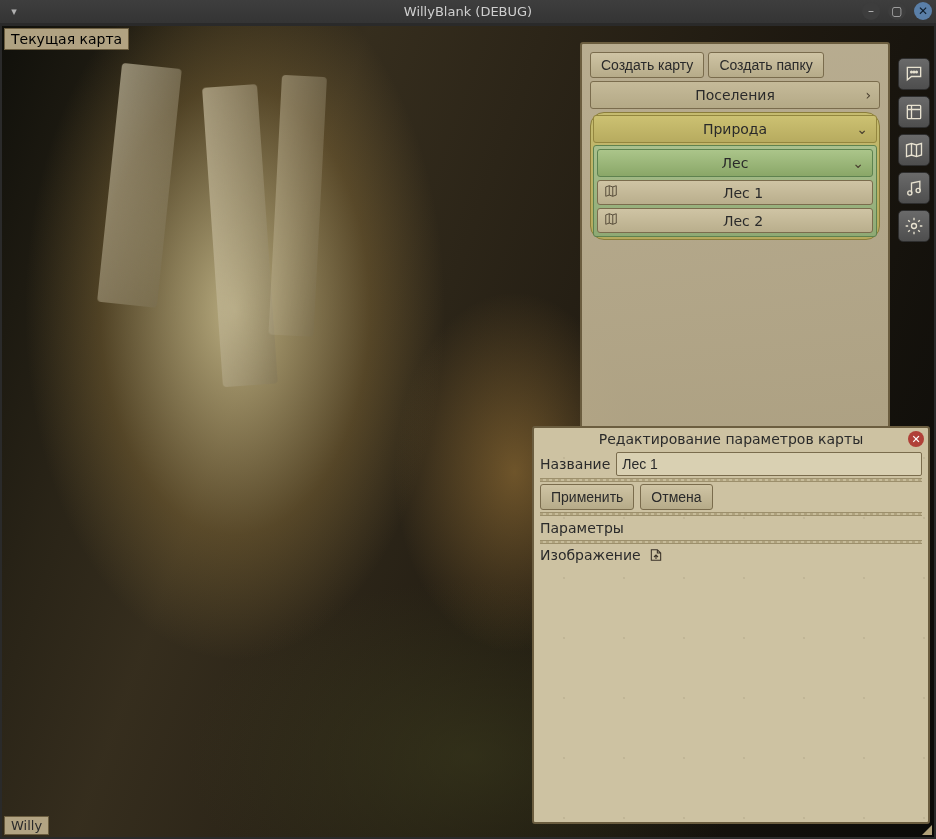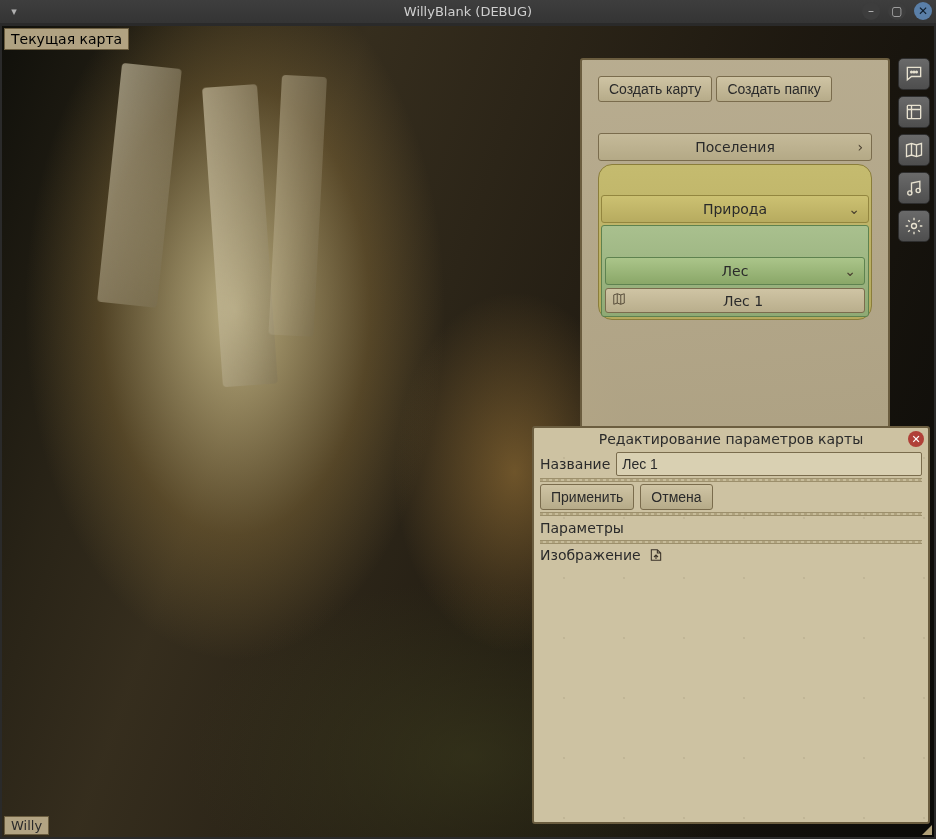--- a/index.html
+++ b/index.html
@@ -92,26 +92,26 @@
     cursor: nwse-resize;
   }
   .resize-grip::before {
     content:""; position:absolute; right:0; bottom:0;
     border-right: 10px solid #b0a078;
     border-top: 10px solid transparent;
   }
 
   
   .tree-panel {
-    position: absolute; top: 32px; right: 44px;
+    position: absolute; top: 16px; right: 44px;
     width: 310px; height: 394px;
     background: linear-gradient(rgba(195,183,153,0.93),rgba(185,172,140,0.93));
     border: 2px solid #6b5d3f;
     border-radius: 3px;
-    padding: 16px;
+    padding: 8px;
     display: flex; flex-direction: column; gap: 3px;
   }
   .tree-top-buttons { display: flex; gap: 4px; }
   .btn {
     background: linear-gradient(#cfc4a4,#b6ab89);
     border: 1px solid #7a6c4d;
     border-radius: 3px;
     padding: 4px 10px;
     font-size: 14px;
     color: #2a2a2a;
@@ -120,21 +120,20 @@
 
   .category {
     border: 1px solid #7a6c4d;
     border-radius: 3px;
     background: linear-gradient(#c5ba99,#b4a986);
     display: flex; align-items: center; justify-content: center;
     position: relative;
     padding: 5px 0;
     cursor: pointer;
     font-size: 14px;
-    margin-top: 28px;
   }
   .category .chev {
     position: absolute; right: 8px; top: 50%; transform: translateY(-50%);
     font-size: 14px; color: #4a4030;
   }
 
   .cat-open {
     border: 1px solid #8a7d3a;
     background: linear-gradient(#c5bb6f,#b4a95d);
     border-radius: 14px;
@@ -294,20 +293,28 @@
           <span class="chev">⌄</span>
         </div>
 
         <div class="map-row">
           <span class="map-icon">
             <svg viewBox="0 0 24 24" width="14" height="14">
                 <path d="M3 5l6-2 6 2 6-2v16l-6 2-6-2-6 2z M9 3v16 M15 5v16" stroke="#4b4130" fill="none" stroke-width="1.5"></path>
               </svg>
           </span>
           <span class="map-label">Лес 1</span>
+        </div>
+        <div class="map-row">
+          <span class="map-icon">
+            <svg viewBox="0 0 24 24" width="14" height="14">
+                <path d="M3 5l6-2 6 2 6-2v16l-6 2-6-2-6 2z M9 3v16 M15 5v16" stroke="#4b4130" fill="none" stroke-width="1.5"></path>
+              </svg>
+          </span>
+          <span class="map-label">Лес 2</span>
         </div>
       </div>
     </div>
   </div>
 
   <div class="icon-rail">
     <div class="rail-btn">
       <svg viewBox="0 0 24 24">
           <path d="M4 4h16v11H9l-5 4V4z"></path>
           <circle cx="9" cy="9.5" r="1" fill="#e8e2d0"></circle>

